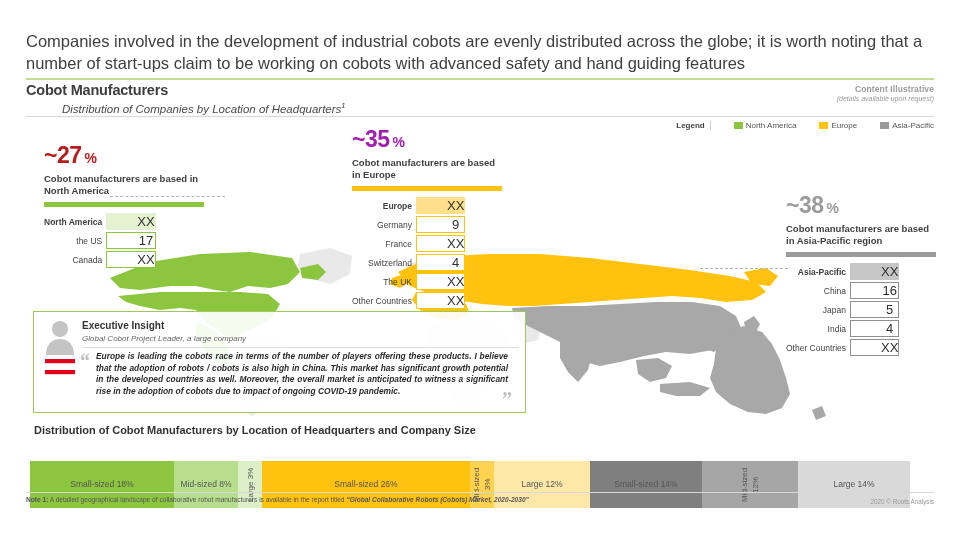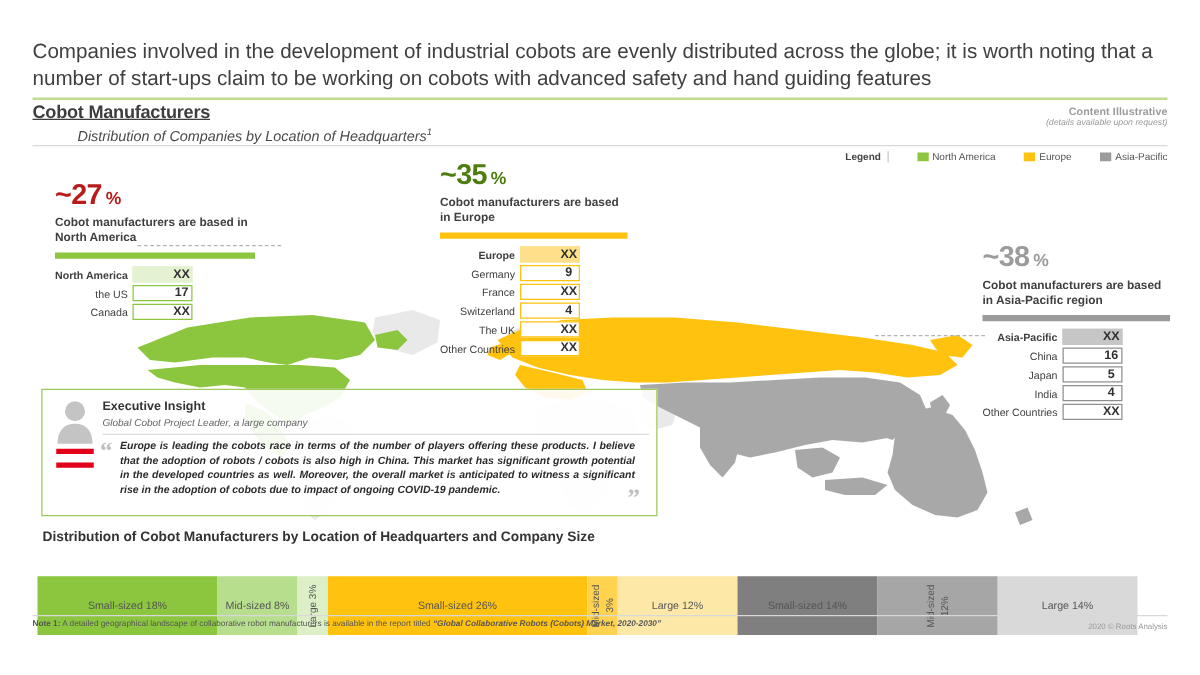--- a/index.html
+++ b/index.html
@@ -15,21 +15,21 @@
   .headline {
     position: absolute; left: 26px; top: 30px; width: 908px;
     font-size: 16.5px; line-height: 22px; color: #404040; font-weight: 400;
   }
   .headline-rule {
     position: absolute; left: 26px; top: 78px; width: 908px; height: 2px;
     background: #c3dd8e;
   }
   .sub-title {
     position: absolute; left: 26px; top: 82px;
-    font-size: 14.5px; font-weight: bold; color: #3d3d3d; letter-spacing: -0.2px; text-decoration: underline;
+    font-size: 14.5px; font-weight: bold; color: #3d3d3d; letter-spacing: -0.2px;
   }
   .sub-sub {
     position: absolute; left: 26px; top: 101px;
     font-size: 11.5px; font-style: italic; color: #4a4a4a; margin-left: 36px;
   }
   .sub-sub sup { font-size: 7.5px; }
   .content-illus {
     position: absolute; right: 26px; top: 84px; text-align: right;
     color: #9a9a9a;
   }
@@ -56,31 +56,31 @@
   
   .callout { position: absolute; }
   .big-pct { font-size: 23px; font-weight: bold; letter-spacing: -0.5px; }
   .big-pct .pct-sign { font-size: 14px; font-weight: bold; margin-left:3px;}
   .callout-desc { font-size: 9.5px; font-weight: bold; line-height: 12px; color: #3f3f3f; margin-top: 4px;}
   .callout-bar { height: 5px; margin-top: 5px; }
 
   .tbl { margin-top: 4px; border-collapse: separate; border-spacing: 0 2px; }
   .tbl td { font-size: 8.5px; height: 13px; }
   .tbl td.lbl { text-align: right; padding-right: 4px; color: #3f3f3f; white-space: nowrap;}
-  .tbl td.val { text-align: center; font-weight: bold; font-size: 10px; width: 48px; color:#2f2f2f;padding-left:30px;}
+  .tbl td.val { text-align: center; font-weight: normal; font-size: 13px; width: 48px; color:#2f2f2f;padding-left:30px;}
   .tbl tr.head td.lbl { font-weight: bold; }
 
   
   .na .big-pct { color: #b91c1c; }
   .na .callout-bar { background: #8CC63F; }
   .na .tbl tr.head td.val { background: #e4f2d2; border: 1px solid #e4f2d2; }
   .na .tbl tr.row td.val { border: 1.5px solid #8CC63F; background:#fff; }
 
   
-  .eu .big-pct { color: #4d7c0f; }
+  .eu .big-pct { color: #a21caf; }
   .eu .callout-bar { background: #FFC20E; }
   .eu .tbl tr.head td.val { background: #ffe08a; border: 1px solid #ffe08a;}
   .eu .tbl tr.row td.val { border: 1.5px solid #FFC20E; background:#fff;}
 
   
   .ap .big-pct { color: #9b9b9b; }
   .ap .callout-bar { background: #9b9b9b; }
   .ap .tbl tr.head td.val { background: #c6c6c6; border:1px solid #c6c6c6;}
   .ap .tbl tr.row td.val { border: 1.5px solid #8f8f8f; background:#fff;}
 

